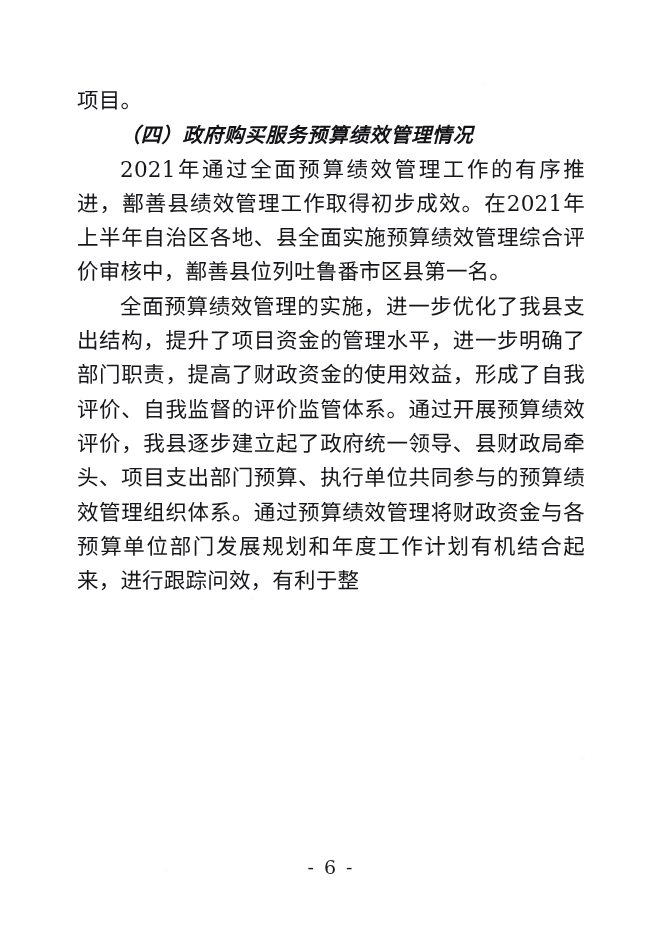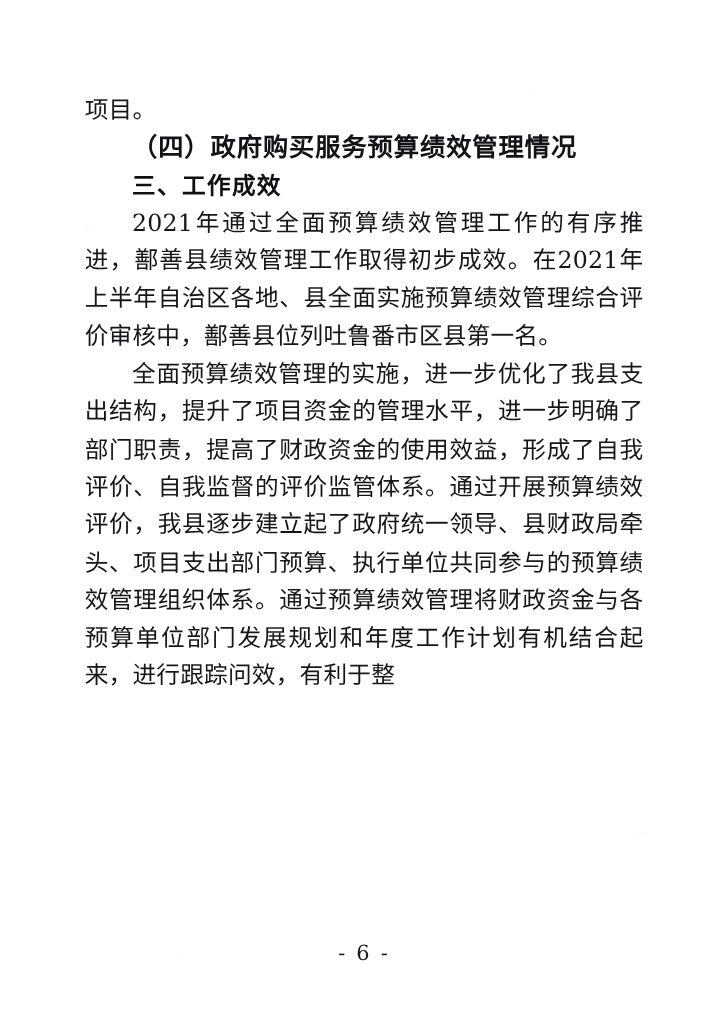--- a/index.html
+++ b/index.html
@@ -52,26 +52,27 @@
 
   .para .lead {
     font-weight: 700;
     letter-spacing: 0.6px;
   }
 
   
   .heading-serif {
     margin: 0;
     font-family: "DejaVu Serif", "Liberation Serif", serif;
-    font-size: 23px;
+    font-size: 20px;
     line-height: 34.3px;
     font-weight: 700;
     color: #131317;
     text-indent: 43px;
     letter-spacing: 0.8px;
+    font-style: italic;
   }
 
   .heading-sans {
     margin: 0;
     font-family: "DejaVu Sans", "Liberation Sans", sans-serif;
     font-size: 21.5px;
     line-height: 34.3px;
     font-weight: 700;
     color: #101014;
     text-indent: 43px;
@@ -97,21 +98,20 @@
 <div class="page">
 
   <div class="text-column">
 
     <p class="para">项目。</p>
 
 
     <p class="heading-serif">（四）政府购买服务预算绩效管理情况</p>
 
 
-    <p class="heading-sans">三、工作成效</p>
 
     <p class="para indent">2021年通过全面预算绩效管理工作的有序推进，鄯善县绩效管理工作取得初步成效。在2021年上半年自治区各地、县全面实施预算绩效管理综合评价审核中，鄯善县位列吐鲁番市区县第一名。</p>
 
     <p class="para indent">全面预算绩效管理的实施，进一步优化了我县支出结构，提升了项目资金的管理水平，进一步明确了部门职责，提高了财政资金的使用效益，形成了自我评价、自我监督的评价监管体系。通过开展预算绩效评价，我县逐步建立起了政府统一领导、县财政局牵头、项目支出部门预算、执行单位共同参与的预算绩效管理组织体系。通过预算绩效管理将财政资金与各预算单位部门发展规划和年度工作计划有机结合起来，进行跟踪问效，有利于整</p>
 
   </div>
 
   <div class="page-footer">- 6 -</div>
 
 </div>

